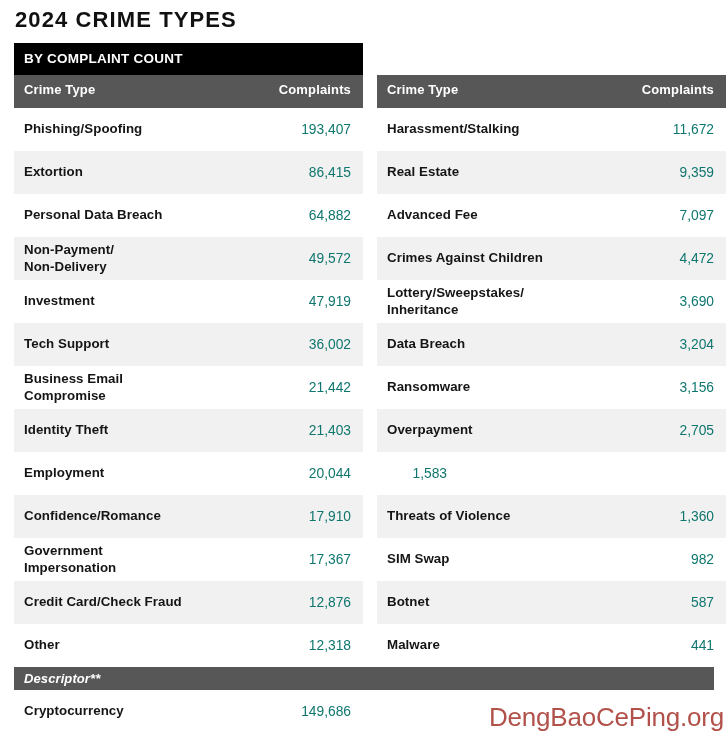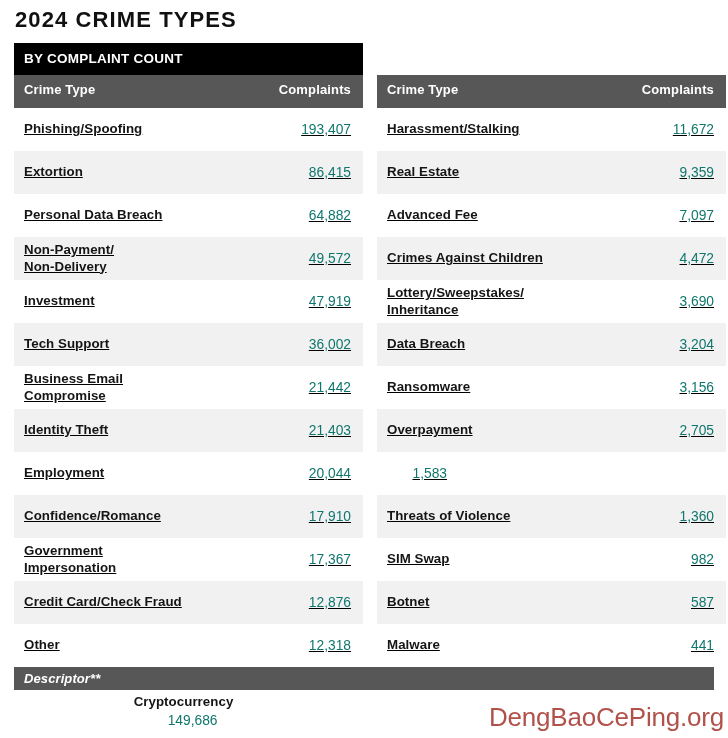--- a/index.html
+++ b/index.html
@@ -90,21 +90,20 @@
 
   .rows { display: block; }
 
   .row {
     display: flex;
     align-items: center;
     min-height: 43px;
     box-sizing: border-box;
     padding: 4px 12px 4px 10px;
     background: #ffffff;
-    text-decoration: underline;
   }
   .row.alt { background: #F1F1F1; }
 
   .cell-type {
     flex: 1 1 auto;
     font-size: 13.3px;
     font-weight: 700;
     color: #151515;
     line-height: 1.25;
     letter-spacing: 0.05px;
@@ -145,21 +144,20 @@
   .descriptor-row {
     position: absolute;
     left: 14px;
     width: 349px;
     display: flex;
     align-items: center;
     min-height: 43px;
     box-sizing: border-box;
     padding: 4px 12px 4px 10px;
     background: #ffffff;
-    flex-direction: column;
   }
 
   
   .watermark {
     position: absolute;
     color: #B1514A;
     font-size: 26px;
     font-weight: 400;
     letter-spacing: -0.2px;
     line-height: 1;

